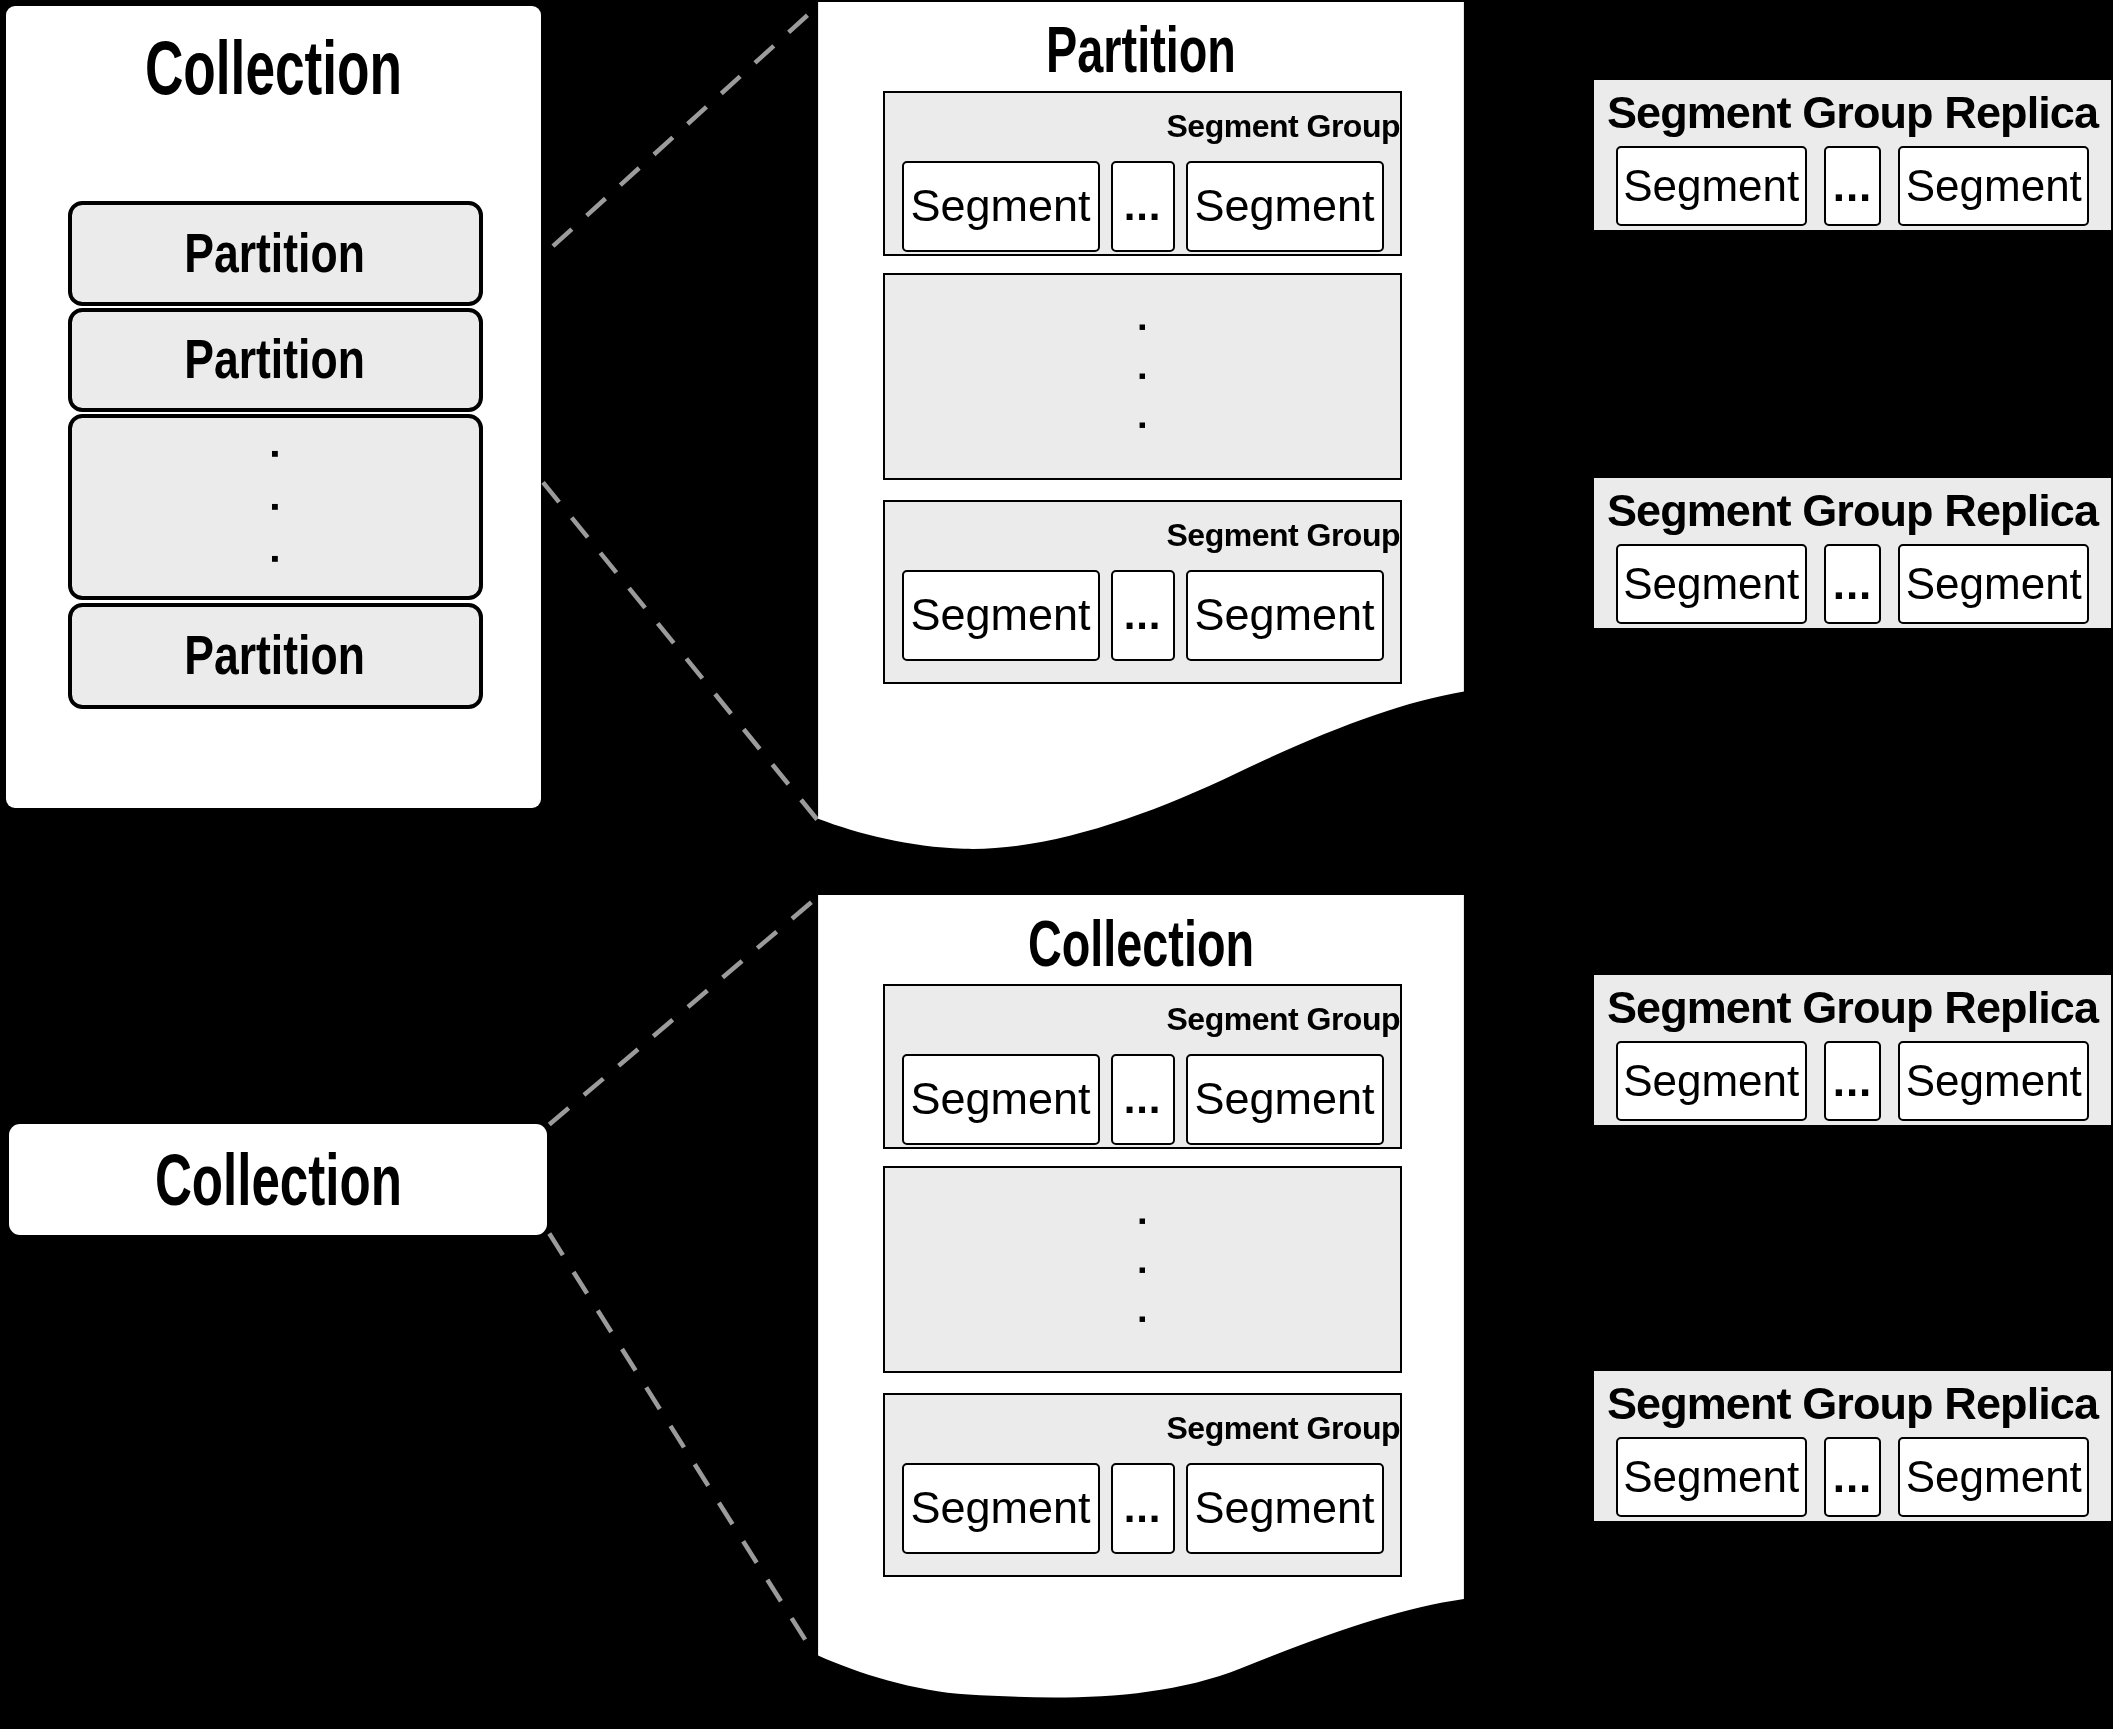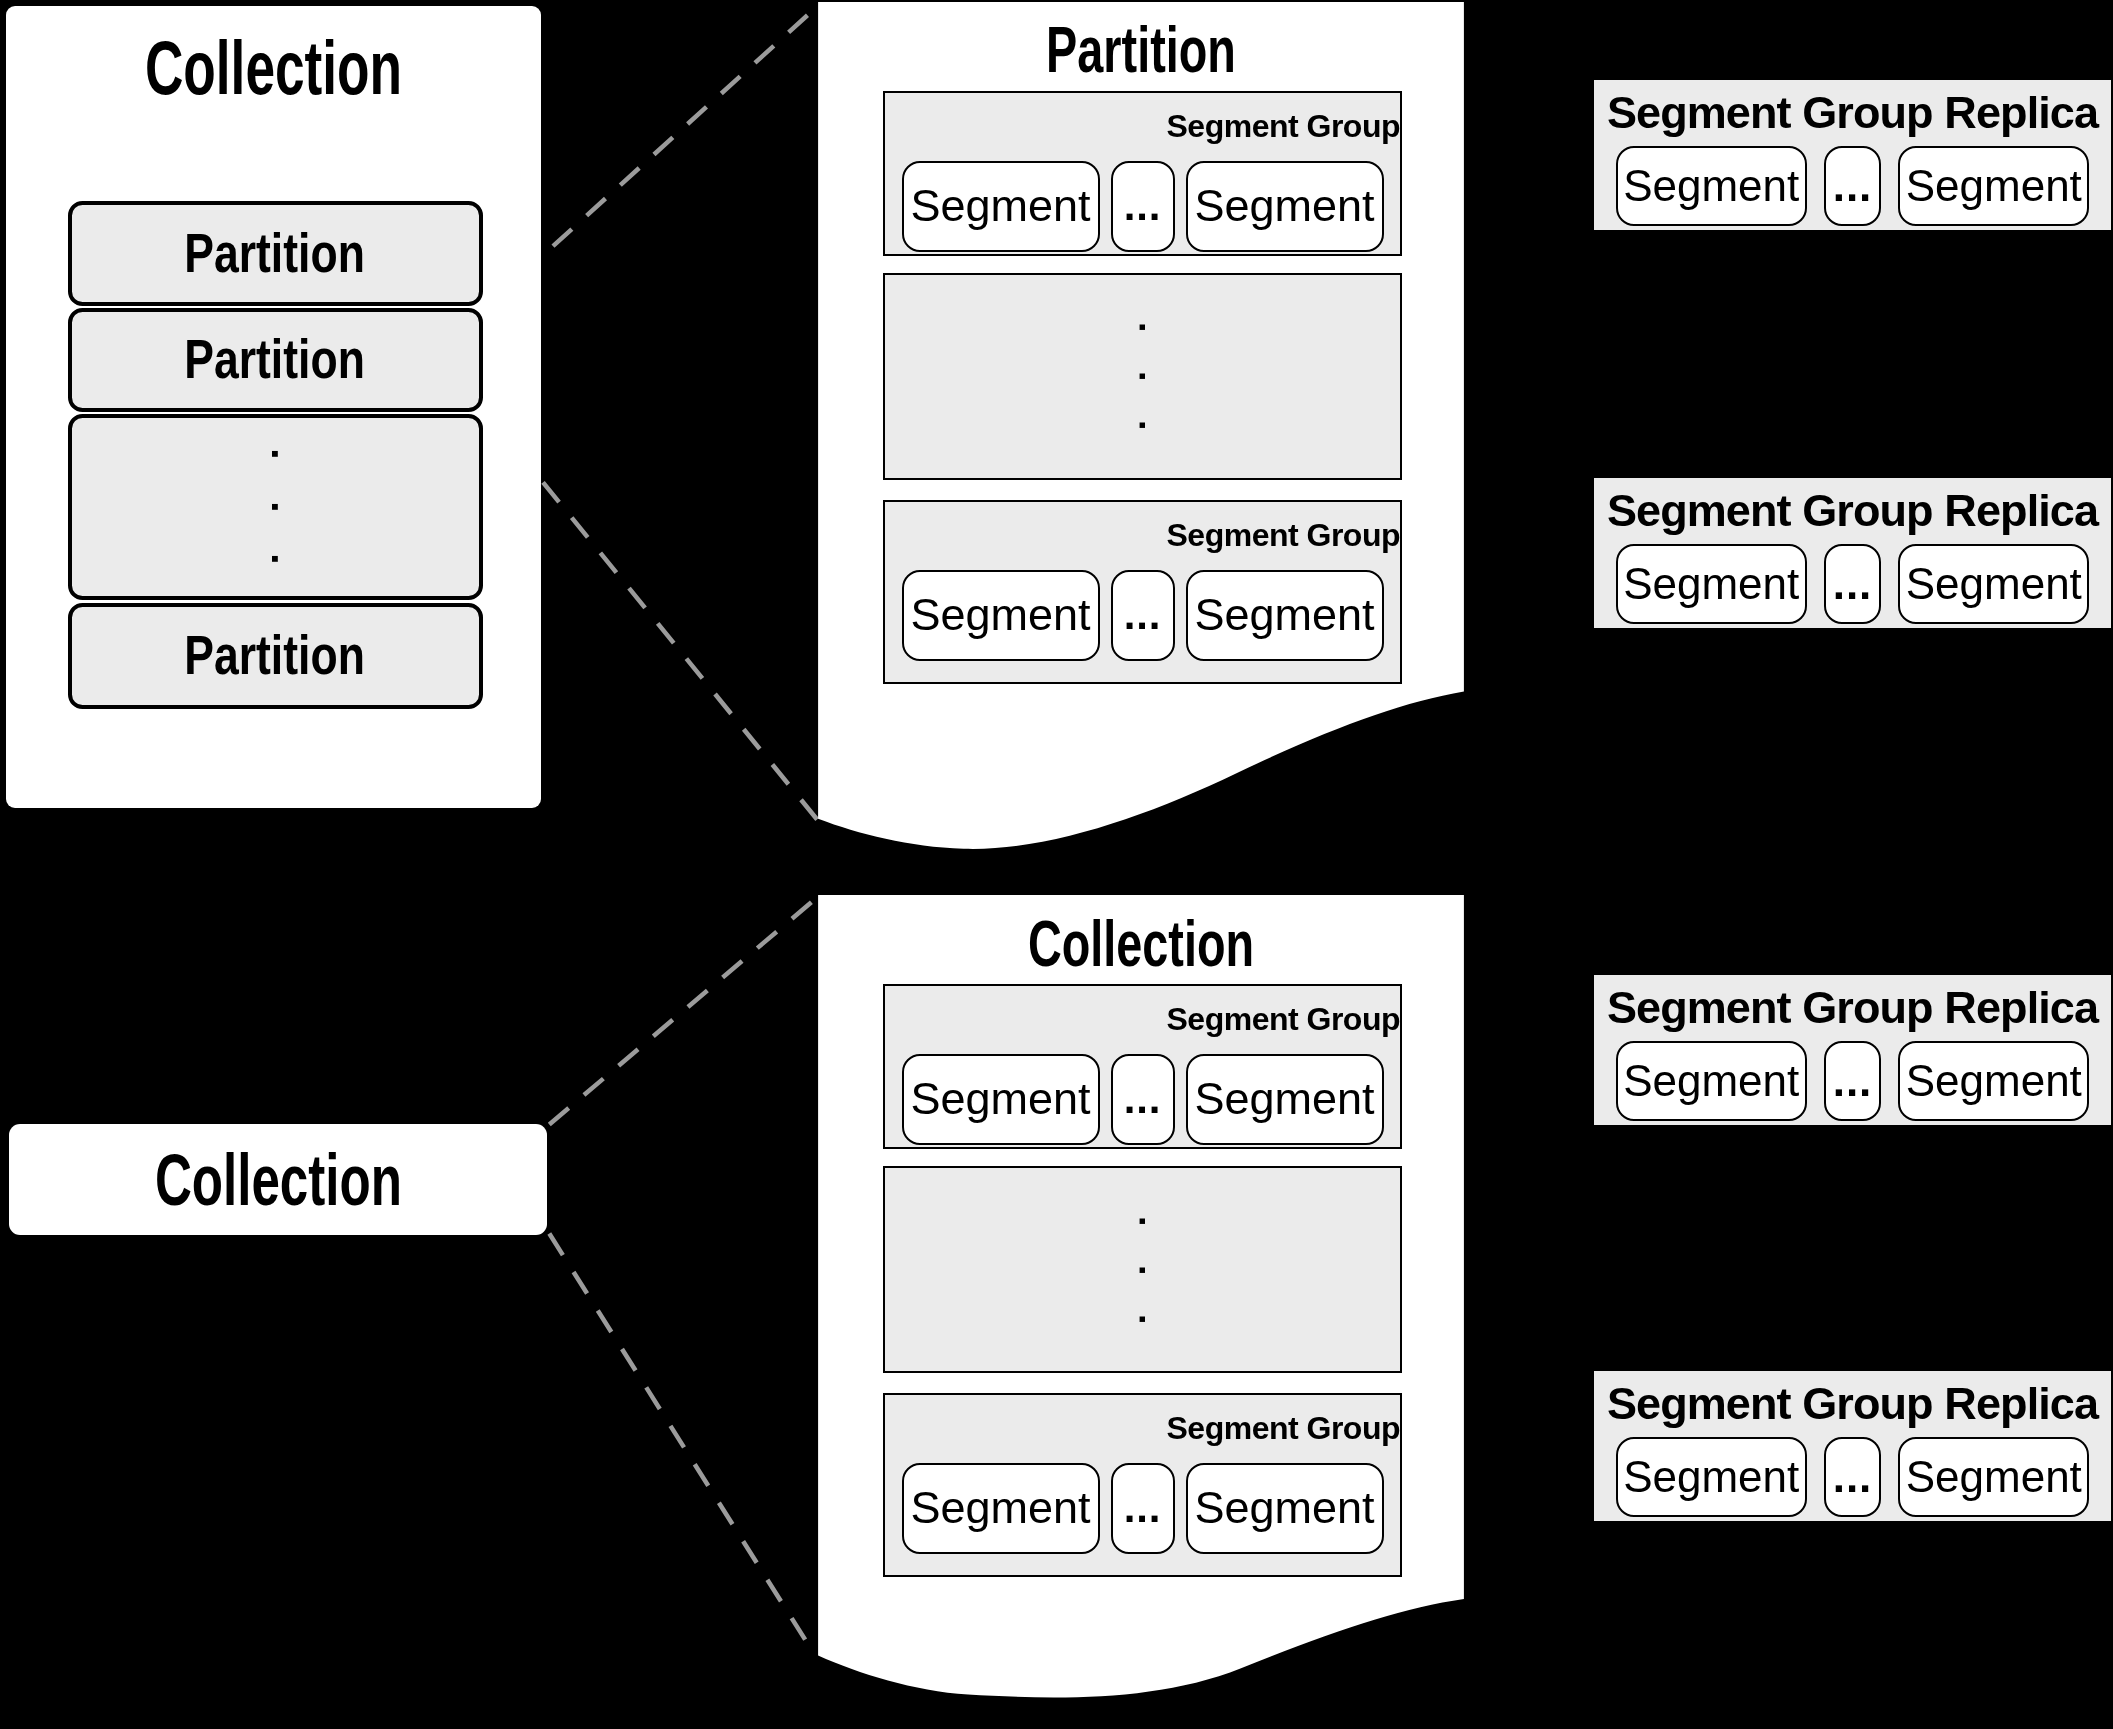--- a/index.html
+++ b/index.html
@@ -33,21 +33,21 @@
   .panel{position:absolute;width:646px}
   .panel1{left:818px;top:1.8px;height:855px}
   .panel2{left:818px;top:895px;height:835px}
   .panel>svg{position:absolute;left:0;top:0}
   .t-panel{position:absolute;top:14.5px;left:0;width:100%;text-align:center;font-size:65px;line-height:67px}
   .sg{position:absolute;left:65px;width:519px;background:#ebebeb;border:2.7px solid #000}
   .sg1{top:89px;height:165px}
   .sg2{top:498px;height:184px}
   .t-sg{display:block;text-align:right;font-size:32px;line-height:45px;margin-top:11px;letter-spacing:-0.5px}
   .segrow{display:flex;justify-content:center;align-items:center;gap:11px;margin-top:11.8px}
-  .seg{background:#fff;border:2.7px solid #000;border-radius:18px;display:flex;align-items:center;justify-content:center;
+  .seg{background:#fff;border:2.7px solid #000;border-radius:5px;display:flex;align-items:center;justify-content:center;
        width:198px;height:91px;font-size:45px}
   .seg.dots{width:64px;font-weight:bold;font-size:42px;letter-spacing:0.9px}
   .gdots{position:absolute;left:65px;top:271px;width:519px;height:207px;background:#ebebeb;border:2.7px solid #000;
          display:flex;flex-direction:column;align-items:center;justify-content:center;gap:27px}
   .gdots .sq{font-size:22px;line-height:22px}
   
   .replica{position:absolute;left:1594px;width:517px;height:150px;background:#ebebeb}
   .r1{top:80px}.r2{top:478px}.r3{top:975px}.r4{top:1371px}
   .t-rep{display:block;text-align:center;font-size:45px;line-height:47px;margin-top:9px;letter-spacing:-0.9px}
   .replica .segrow{gap:17.3px;margin-top:10px}

